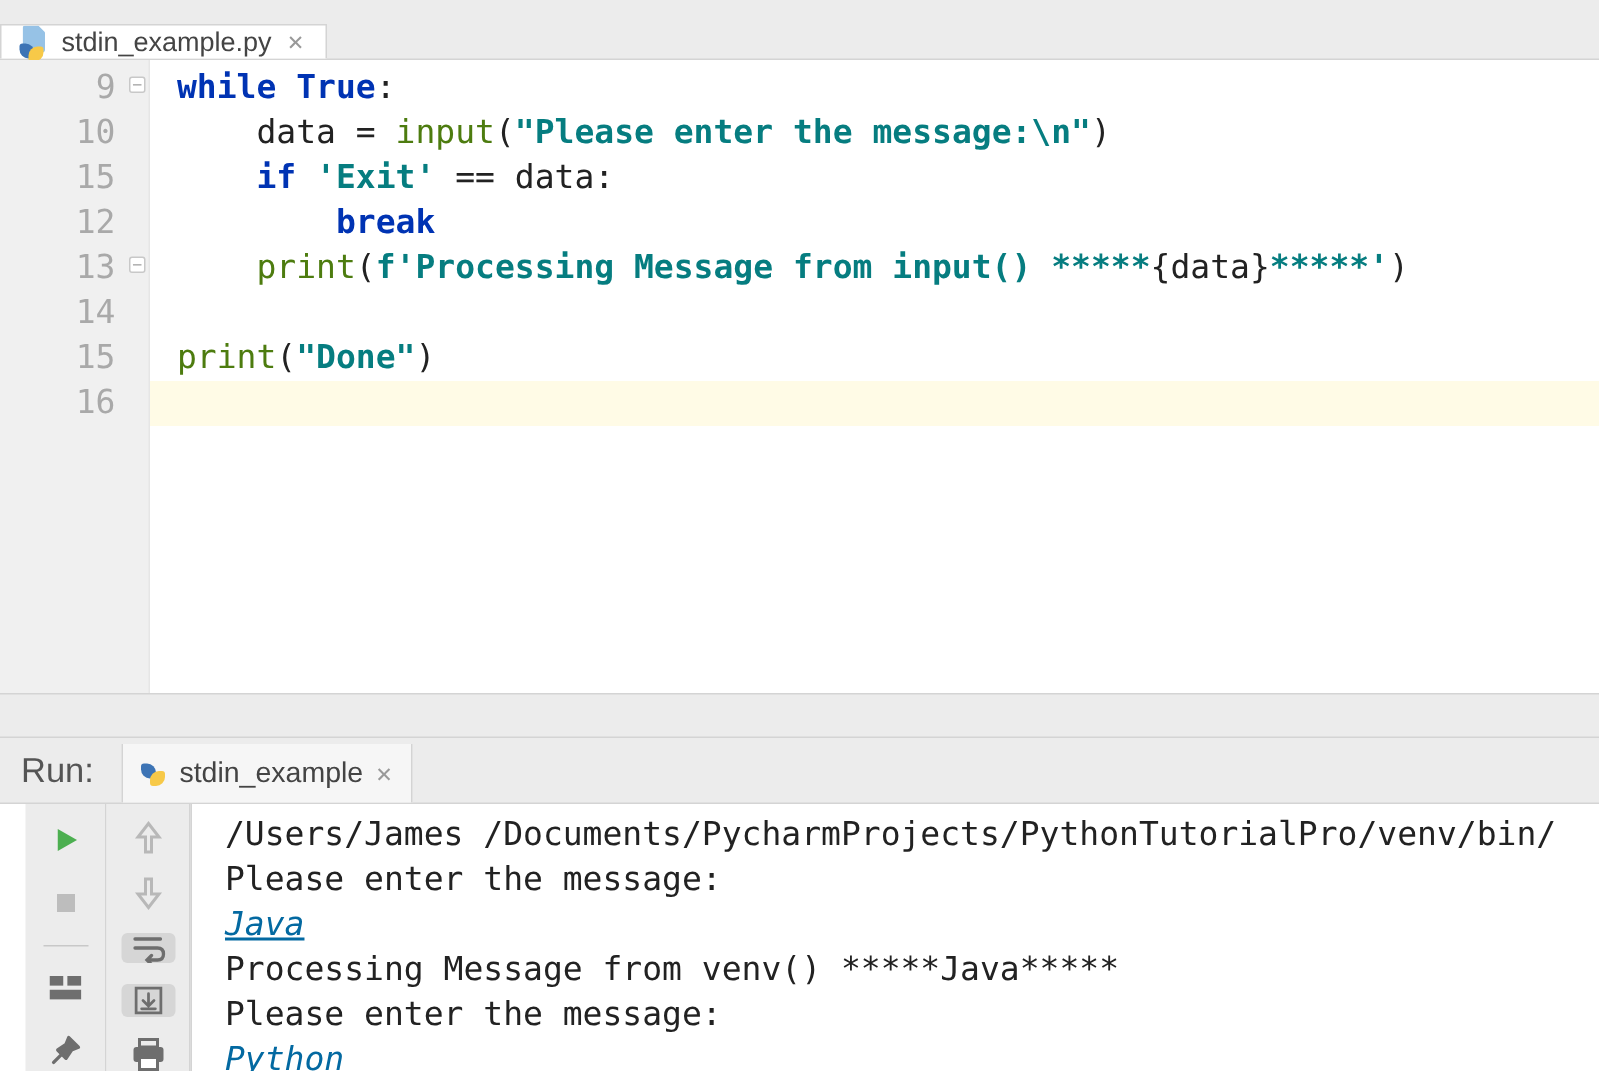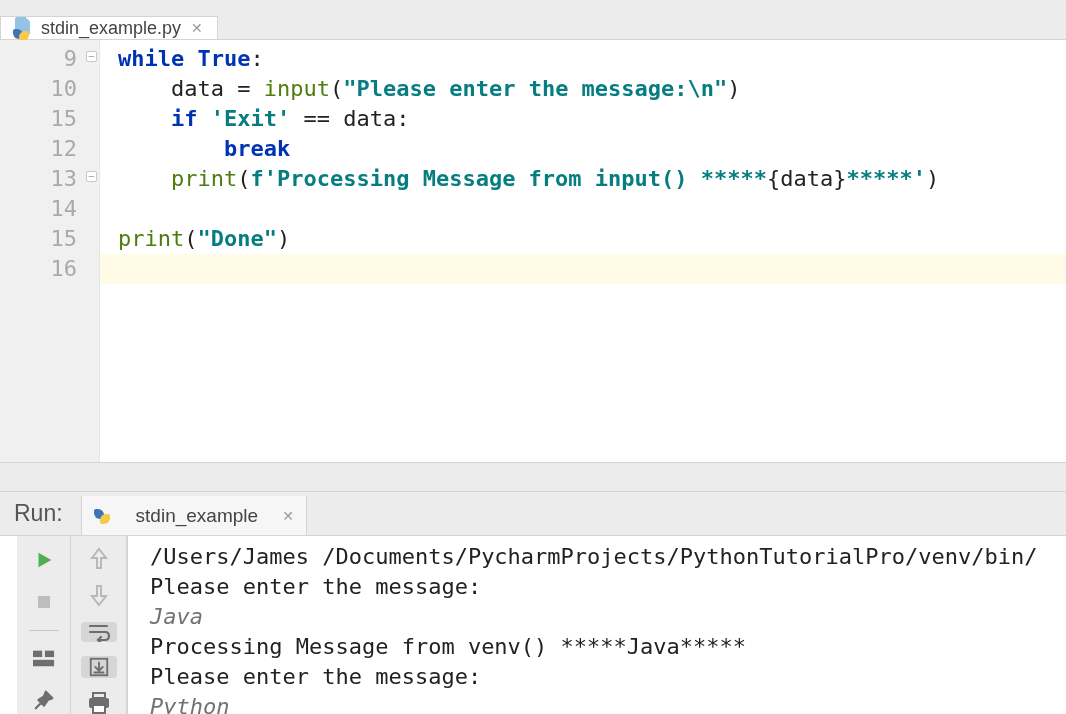--- a/index.html
+++ b/index.html
@@ -139,21 +139,21 @@
   .run-label {
     display: flex;
     align-items: center;
     font-size: 23px;
     color: #555;
     padding-right: 8px;
   }
   .run-tab {
     display: flex;
     align-items: center;
-    gap: 24px;
+    gap: 8px;
     background: #f6f6f6;
     padding: 0 12px;
     font-size: 19px;
     color: #444;
     border-right: 1px solid #d4d4d4;
     border-left: 1px solid #d4d4d4;
     margin-top: 4px;
     cursor: pointer;
   }
   .run-tab .close { color: #999; font-size: 14px; }
@@ -208,21 +208,21 @@
     flex: 1;
     font-family: Menlo, Consolas, "DejaVu Sans Mono", monospace;
     font-size: 22px;
     line-height: 30px;
     padding: 6px 6px 6px 22px;
     white-space: pre;
     overflow: hidden;
     color: #222;
     border-left: 1px solid #d4d4d4;
   }
-  .console .user-input { color: #737373; font-style: italic; }
+  .console .user-input { color: #0369a1; font-style: italic; text-decoration: underline; }
 
   svg { display: block; }
 </style>
 </head>
 <body>
 
 <div class="tabbar">
   <div class="tab">
     <span class="file-icon">
       <span class="page"></span>

